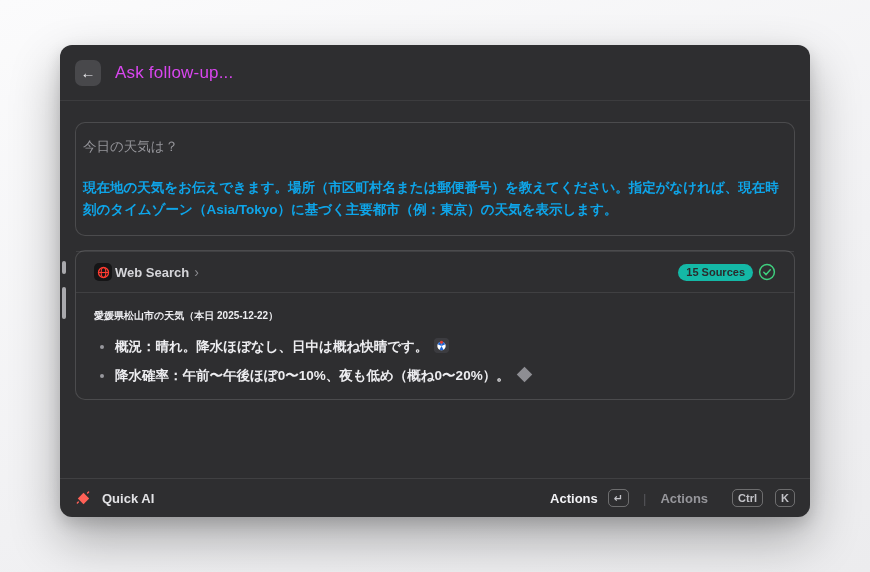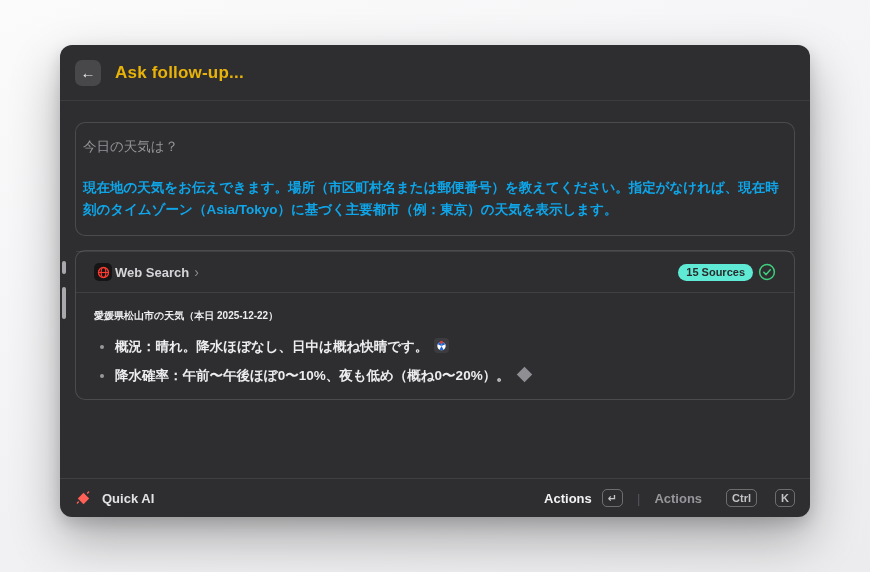--- a/index.html
+++ b/index.html
@@ -18,21 +18,21 @@
   
   .hdr {
     height:56px; flex:0 0 56px; display:flex; align-items:center; gap:14px;
     padding:0 15px; border-bottom:1px solid rgba(255,255,255,0.07);
   }
   .back-btn {
     width:26px; height:26px; border-radius:7px; background:#48484b;
     display:flex; align-items:center; justify-content:center;
     color:#ededf0; font-size:15px; font-weight:700; cursor:pointer; border:none;
   }
-  .ask-input { flex:1; font-size:17px; font-weight:700; color:#eab308; letter-spacing:.2px; }
+  .ask-input { flex:1; font-size:17px; font-weight:400; color:#d946ef; letter-spacing:.2px; }
   
   .scrollmark { position:absolute; left:2px; width:4px; border-radius:2px; background:#a9a9ad; z-index:5; }
   .scrollmark.small { top:216px; height:13px; }
   .scrollmark.big   { top:242px; height:32px; }
   
   .content { flex:1; padding:0 15px; overflow:hidden; position:relative; }
   .card {
     border:1px solid rgba(255,255,255,0.14); border-radius:10px; background:#2e2e30;
   }
   .card1 { margin-top:21px; padding:14px 7px 14px; }
@@ -44,21 +44,21 @@
   .divider { height:1px; background:rgba(255,255,255,0.09); }
   .tool-row { height:40px; display:flex; align-items:center; gap:3px; padding:0 18px; cursor:pointer; }
   .web-icon {
     width:18px; height:18px; border-radius:5px; background:#151516;
     display:flex; align-items:center; justify-content:center; flex:0 0 18px;
   }
   .tool-label { font-size:13px; font-weight:600; color:#d6d6da; }
   .tool-chevron { font-size:14px; color:#8a8a8f; margin-left:2px; }
   .tool-spacer { flex:1; }
   .sources-pill {
-    background:#5eead4; color:#2b2b2d; font-size:11px; font-weight:700;
+    background:#14b8a6; color:#2b2b2d; font-size:11px; font-weight:700;
     border-radius:9px; padding:2.5px 8px; cursor:pointer;margin-left:44px;
   }
   .check-badge { width:18px; height:18px; margin-left:2px; }
   .ans-block { padding:13px 18px 13px; }
   .ans-title { font-size:10px; font-weight:700; color:#ededf0; line-height:20px; margin-bottom:11px; }
   .bullets { list-style:none; }
   .bullets li { display:flex; gap:11px; margin-bottom:9px; align-items:flex-start; }
   .bullets li:last-child { margin-bottom:0; }
   .bdot { width:4px; height:4px; border-radius:50%; background:#98989d; margin-top:8px; flex:0 0 4px; margin-left:6px; }
   .btext { font-size:13.5px; font-weight:700; color:#ededf0; line-height:20px; }
@@ -75,21 +75,21 @@
   .app-label { font-size:13px; font-weight:700; color:#e2e2e5; }
   .ftr-spacer { flex:1; }
   .cancel-label { font-size:13px; font-weight:700; color:#f2f2f5; cursor:pointer; }
   .key {
     border:1px solid rgba(255,255,255,0.30); border-radius:5px; color:#c3c3c8;
     font-size:11px; font-weight:600; padding:1.5px 5px; min-width:20px; text-align:center;
     line-height:13px;
   }
   .ftr-sep { color:#55555a; font-size:13px; margin:0 4px; }
   .actions-label { font-size:13px; font-weight:600; color:#96969b; cursor:pointer; }
-  .keys-group { display:flex; gap:18px;padding-left:14px; }
+  .keys-group { display:flex; gap:12px;padding-left:14px; }
 </style>
 </head>
 <body>
 
 <div class="window">
 
   <div class="hdr">
     <button class="back-btn">
       <span>←</span>
     </button>

